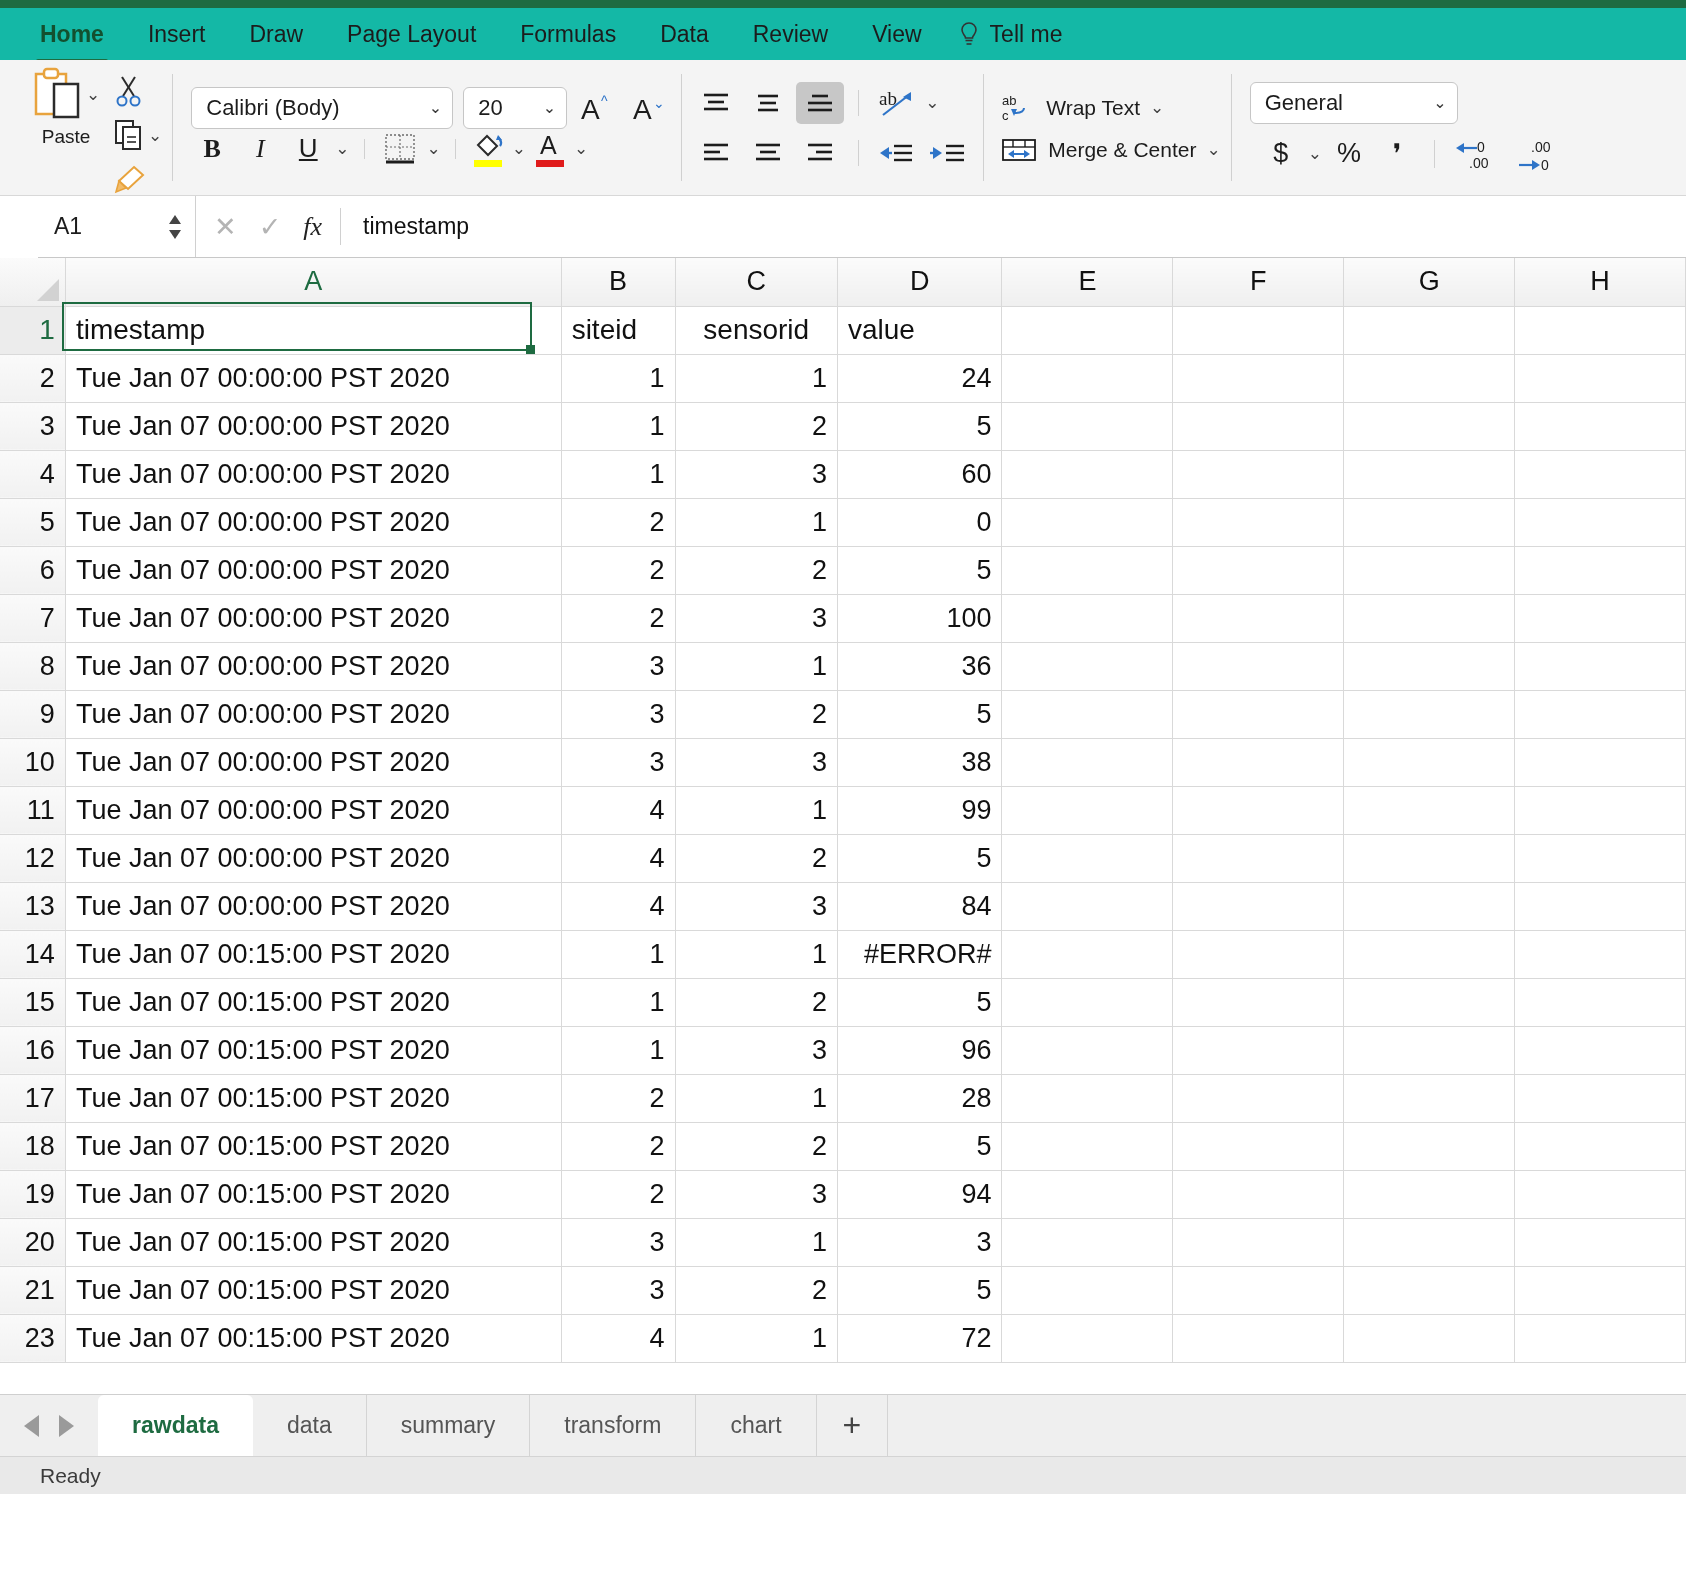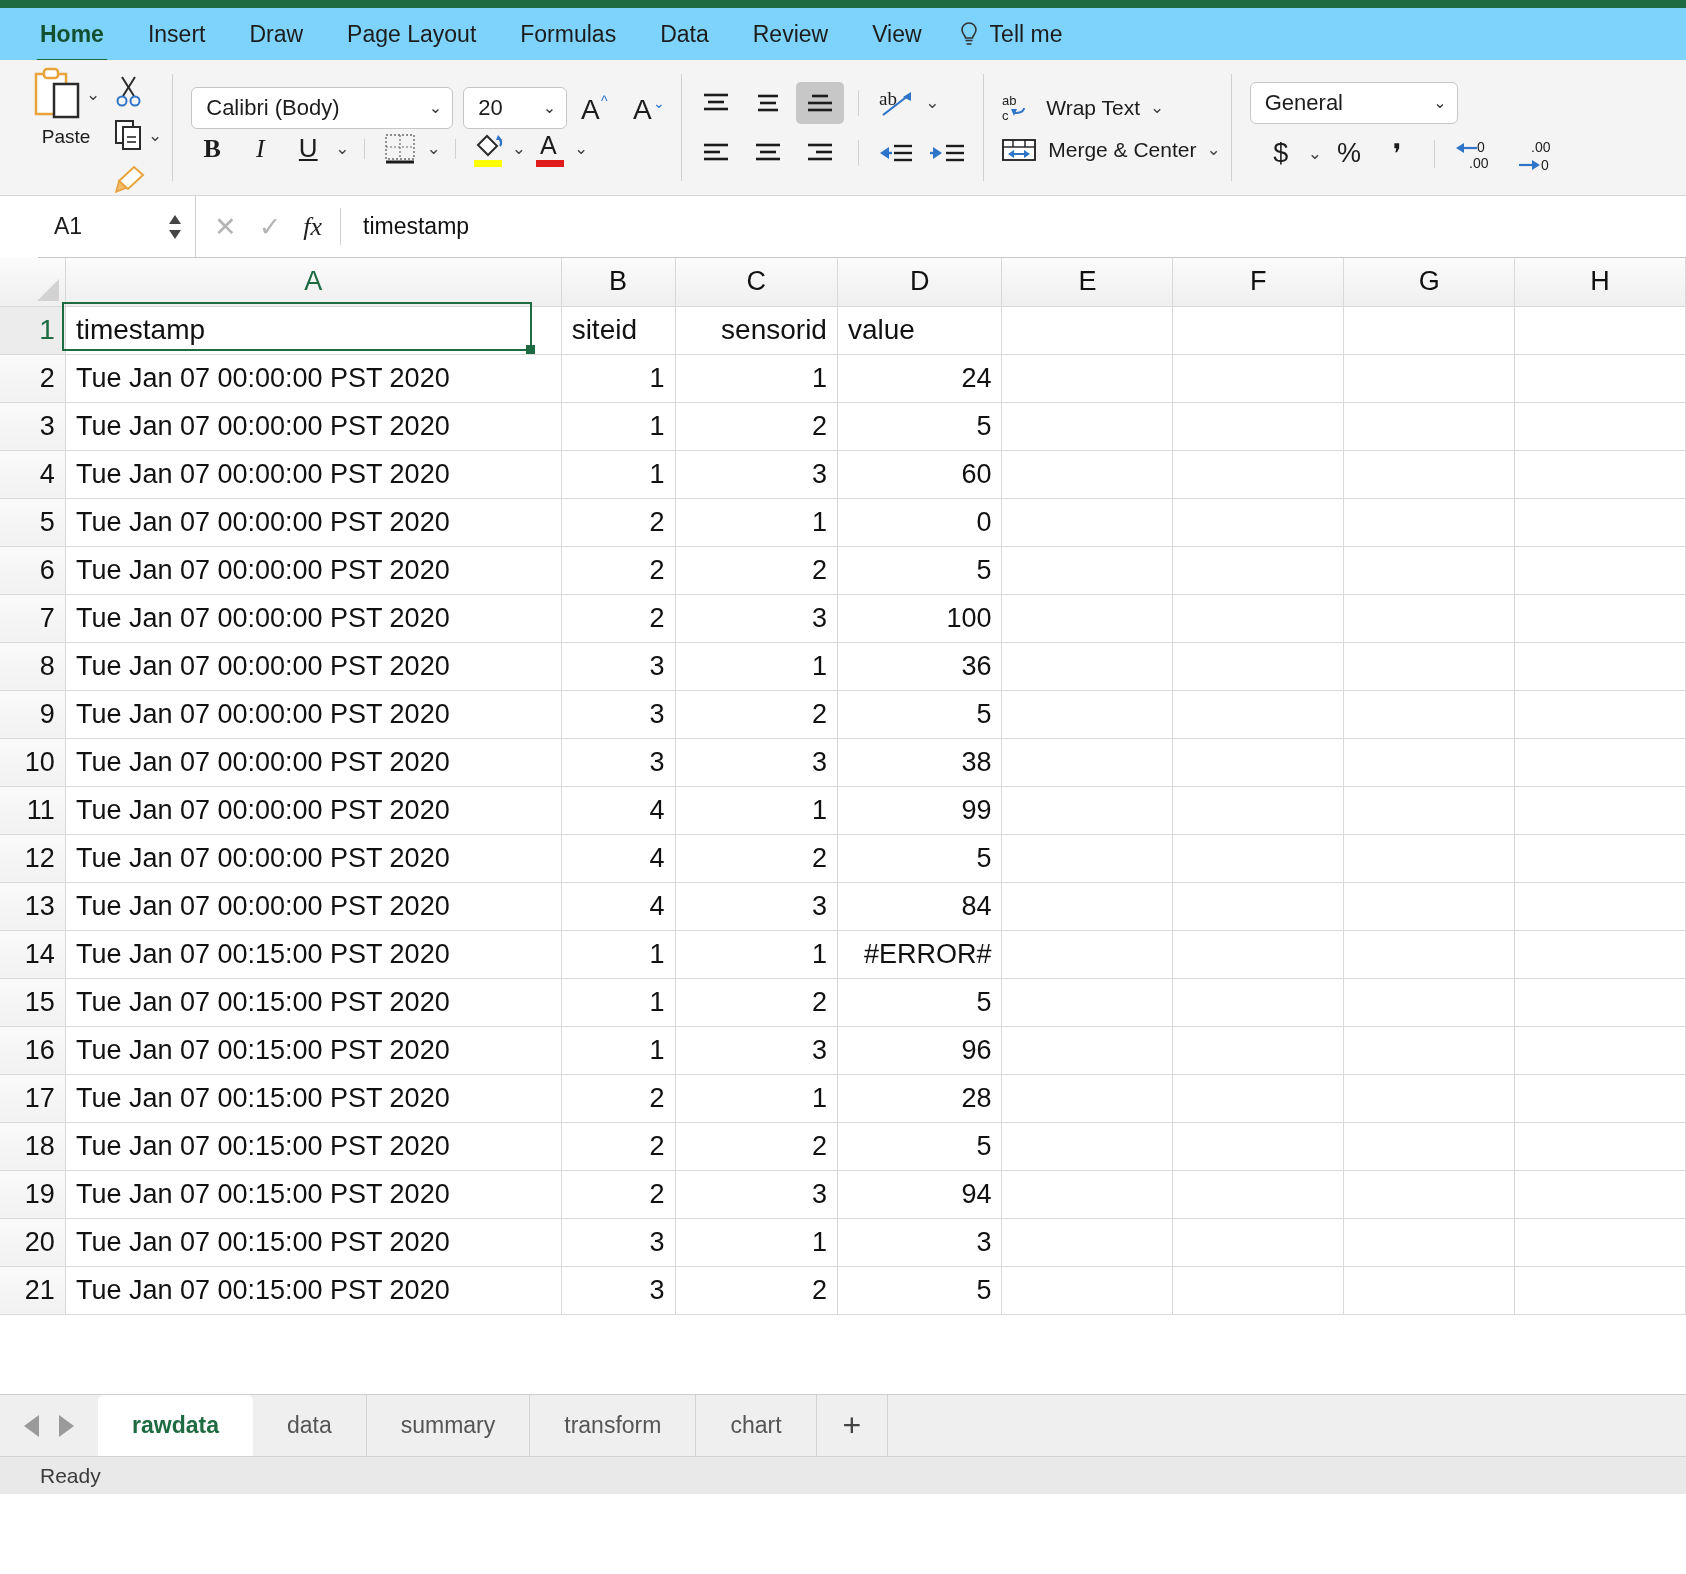--- a/index.html
+++ b/index.html
@@ -13,21 +13,21 @@
   
   .titlebar-strip {
     height: 8px;
     background: #1e6b41;
     width: 100%;
   }
 
   
   .ribbon-tabs {
     height: 52px;
-    background: #7dd3fc;
+    background: #14b8a6;
     display: flex;
     align-items: center;
     padding-left: 18px;
     gap: 0px;
     position: relative;
   }
   .rtab {
     font-size: 23px;
     color: #1c1c1c;
     padding: 6px 22px;
@@ -597,21 +597,21 @@
         <th class="hF">F</th>
         <th class="hG">G</th>
         <th class="hH">H</th>
       </tr>
     </thead>
     <tbody>
       <tr class="r1">
         <td class="rowhdr sel">1</td>
         <td class="cA hdrcell">timestamp</td>
         <td class="cB" style="text-align:left">siteid</td>
-        <td class="cC" style="text-align:right">sensorid</td>
+        <td class="cC" style="text-align:center">sensorid</td>
         <td class="cD" style="text-align:left">value</td>
         <td class="cE"></td>
         <td class="cF"></td>
         <td class="cG"></td>
         <td class="cH"></td>
       </tr>
       <tr>
         <td class="rowhdr">2</td>
         <td class="cA">Tue Jan 07 00:00:00 PST 2020</td>
         <td class="cB">1</td>
@@ -819,20 +819,31 @@
         <td class="cF"></td>
         <td class="cG"></td>
         <td class="cH"></td>
       </tr>
       <tr>
         <td class="rowhdr">21</td>
         <td class="cA">Tue Jan 07 00:15:00 PST 2020</td>
         <td class="cB">3</td>
         <td class="cC">2</td>
         <td class="cD">5</td>
+        <td class="cE"></td>
+        <td class="cF"></td>
+        <td class="cG"></td>
+        <td class="cH"></td>
+      </tr>
+      <tr>
+        <td class="rowhdr">23</td>
+        <td class="cA">Tue Jan 07 00:15:00 PST 2020</td>
+        <td class="cB">4</td>
+        <td class="cC">1</td>
+        <td class="cD">72</td>
         <td class="cE"></td>
         <td class="cF"></td>
         <td class="cG"></td>
         <td class="cH"></td>
       </tr>
     </tbody>
   </table>
   <div class="active-cell-outline">
     <span class="handle"></span>
   </div>

